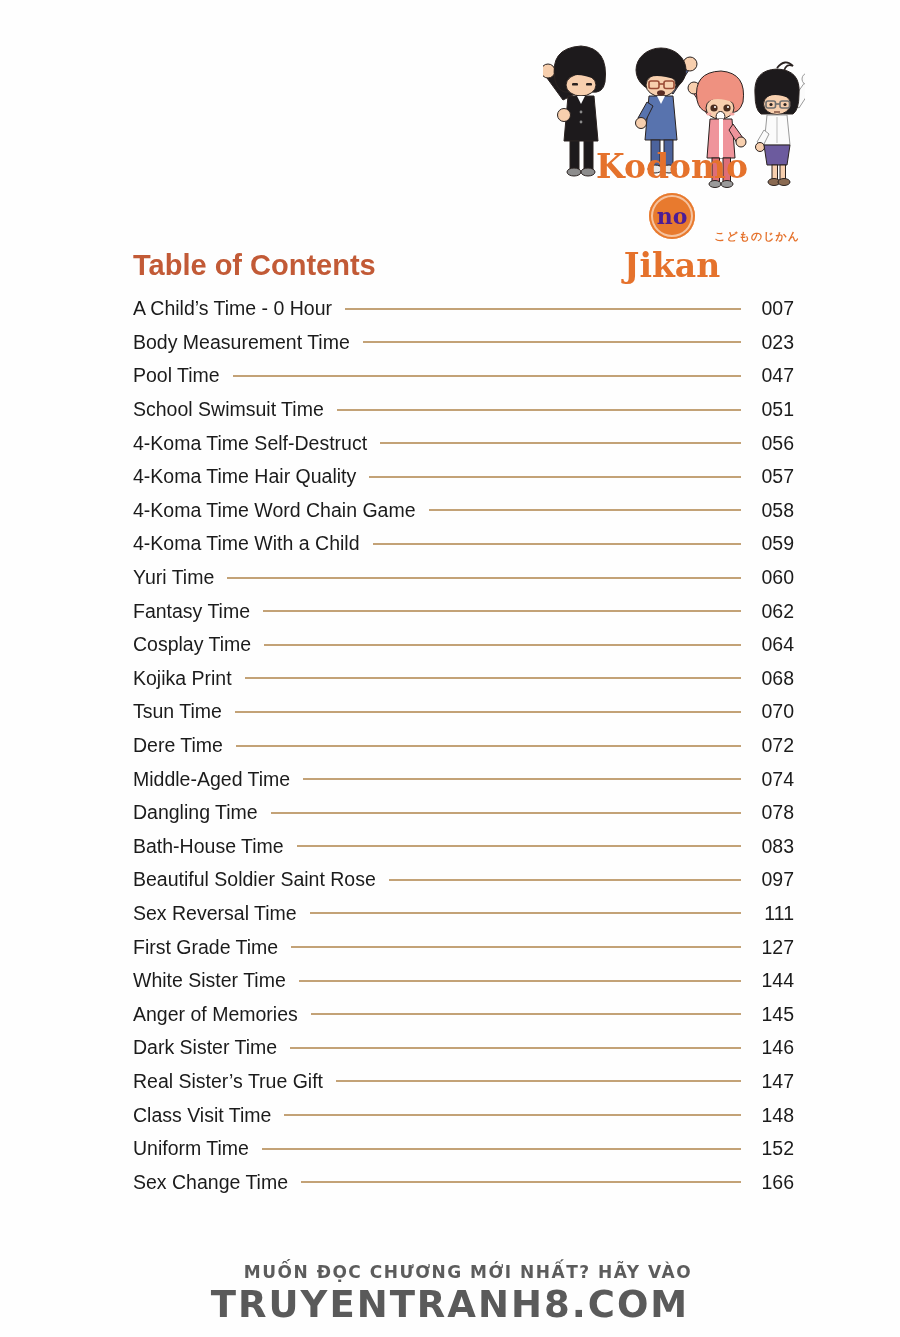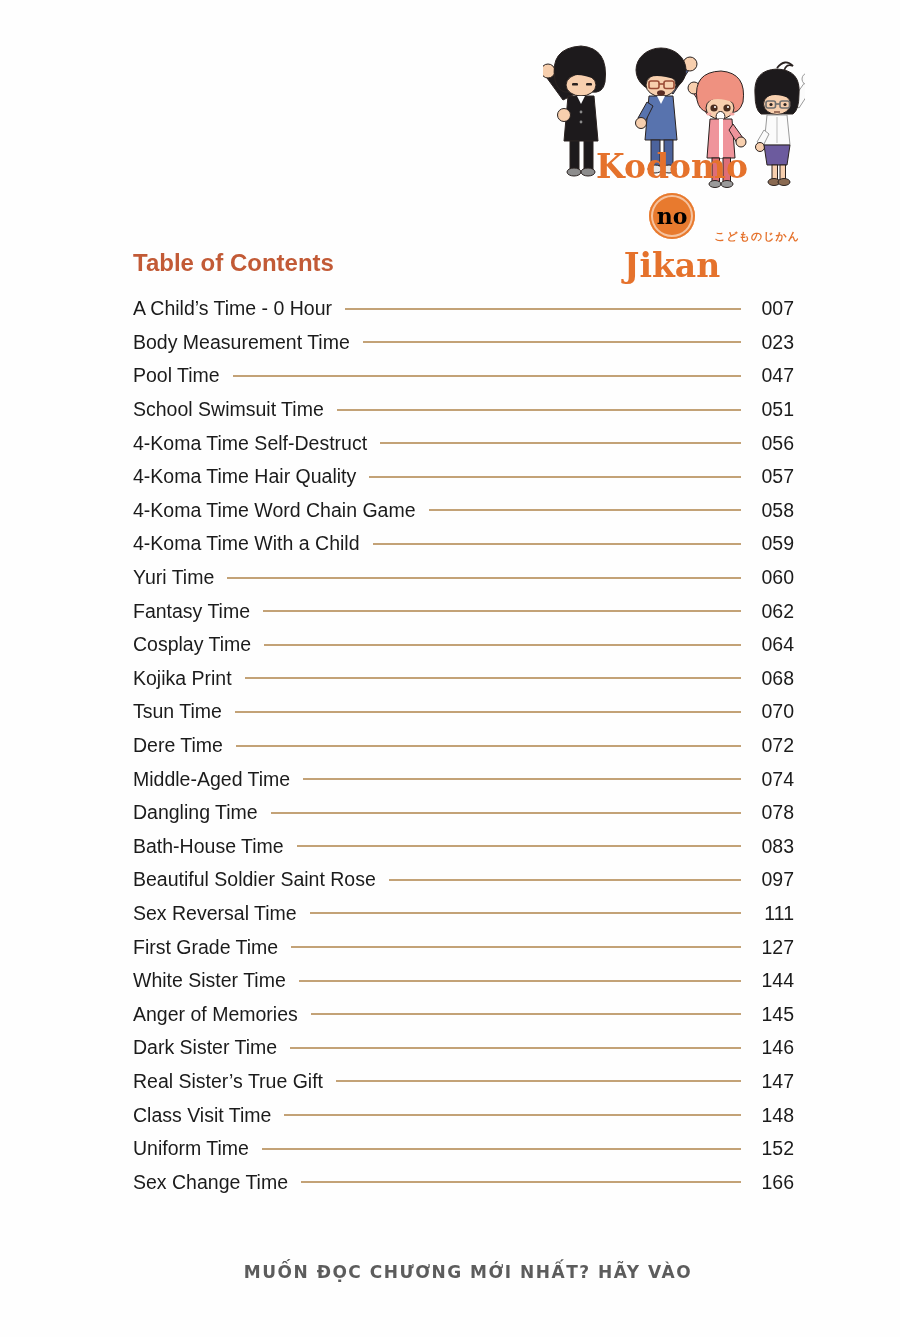--- a/index.html
+++ b/index.html
@@ -26,33 +26,33 @@
     color:#e5722c;
     letter-spacing:0px;
     white-space:nowrap;
   }
   .logo-no{
     width:46px;height:46px;border-radius:50%;
     background:#e87a2e;
     box-shadow:inset 0 0 0 2px #e87a2e, inset 0 0 0 4px rgba(255,255,255,.55);
     display:flex;align-items:center;justify-content:center;
     font-family:"DejaVu Serif", serif;
-    font-weight:bold;font-size:22px;color:#000000;
+    font-weight:bold;font-size:22px;color:#4c1d95;
     flex:0 0 auto;
   }
   .logo-jp{
     position:absolute;left:660px;top:229px;width:140px;
     text-align:right;
     font-size:11px;font-weight:bold;color:#e5722c;
     letter-spacing:1px;
   }
   
   .toc-heading{
     position:absolute;left:133px;top:249px;margin:0;
-    font-size:24px;font-weight:bold;color:#c25a36;
+    font-size:29px;font-weight:bold;color:#c25a36;
     letter-spacing:0px;
   }
   
   .toc-list{
     position:absolute;left:133px;top:292px;width:661px;
   }
   .toc-row{
     height:33.6px;
     display:flex;align-items:center;
   }
@@ -350,15 +350,16 @@
 
     <div class="toc-row">
       <span class="toc-title">Sex Change Time</span>
       <span class="toc-leader"></span>
       <span class="toc-page">166</span>
     </div>
   </div>
 
   <div class="footer">
     <div class="footer-line1">MUỐN ĐỌC CHƯƠNG MỚI NHẤT? HÃY VÀO</div>
+    <div class="footer-line2">TRUYENTRANH8.COM</div>
   </div>
 
 </div>
 
 </body></html>

